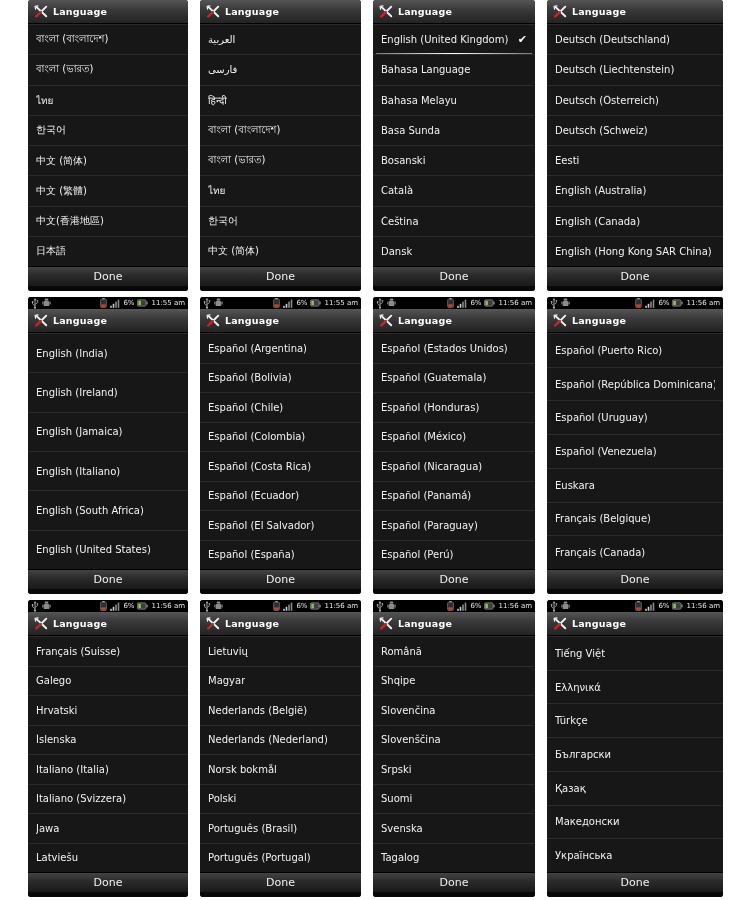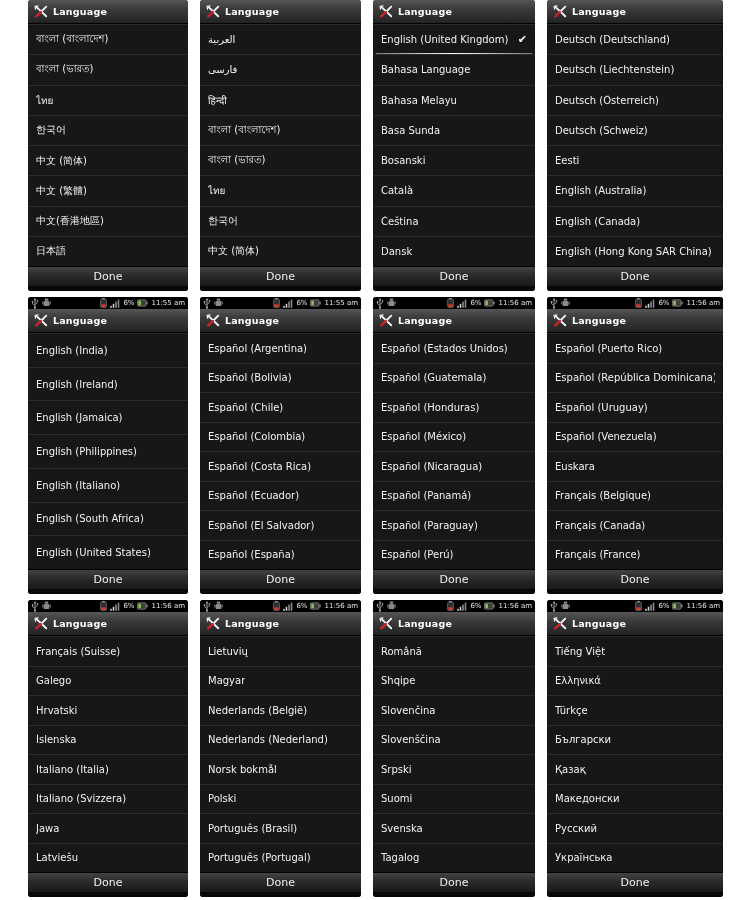--- a/index.html
+++ b/index.html
@@ -284,23 +284,20 @@
         <div class="item">
           <span class="lbl">English (India)</span>
         </div>
         <div class="item">
           <span class="lbl">English (Ireland)</span>
         </div>
         <div class="item">
           <span class="lbl">English (Jamaica)</span>
         </div>
         <div class="item">
-          <span class="lbl">English (Philippines)</span>
-        </div>
-        <div class="item">
           <span class="lbl">English (Italiano)</span>
         </div>
         <div class="item">
           <span class="lbl">English (South Africa)</span>
         </div>
         <div class="item">
           <span class="lbl">English (United States)</span>
         </div>
       </div>
     <div class="done">Done</div>
@@ -565,23 +562,20 @@
         </div>
         <div class="item">
           <span class="lbl">Euskara</span>
         </div>
         <div class="item">
           <span class="lbl">Français (Belgique)</span>
         </div>
         <div class="item">
           <span class="lbl">Français (Canada)</span>
         </div>
-        <div class="item">
-          <span class="lbl">Français (France)</span>
-        </div>
       </div>
     <div class="done">Done</div>
     <div class="edge"></div>
   </div>
 
   <div class="phone">
     <div class="statusbar">
       <span class="sb-group">
         <span>
             <svg width="8" height="11" viewBox="0 0 8 11">
@@ -927,22 +921,19 @@
         <div class="item">
           <span class="lbl">Български</span>
         </div>
         <div class="item">
           <span class="lbl">Қазақ</span>
         </div>
         <div class="item">
           <span class="lbl">Македонски</span>
         </div>
         <div class="item">
-          <span class="lbl">Русский</span>
-        </div>
-        <div class="item">
           <span class="lbl">Українська</span>
         </div>
       </div>
     <div class="done">Done</div>
     <div class="edge"></div>
   </div>
 </div>
 
 </body></html>

